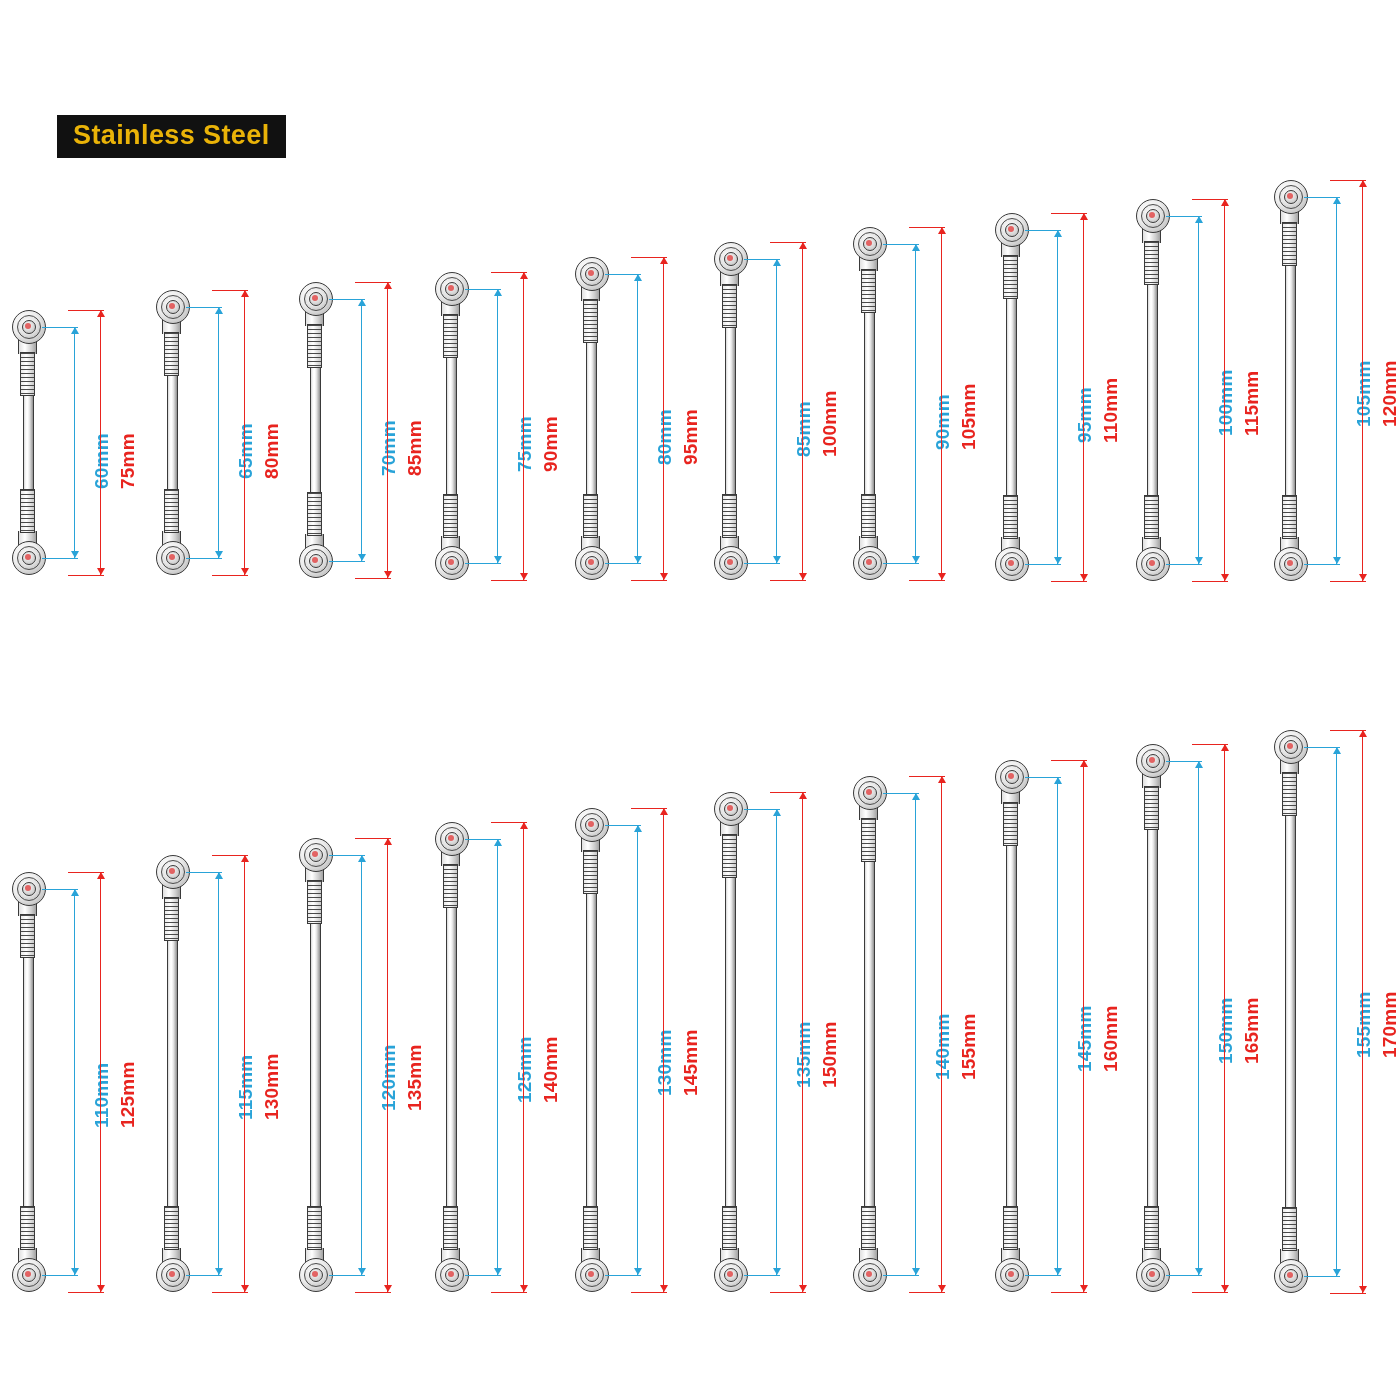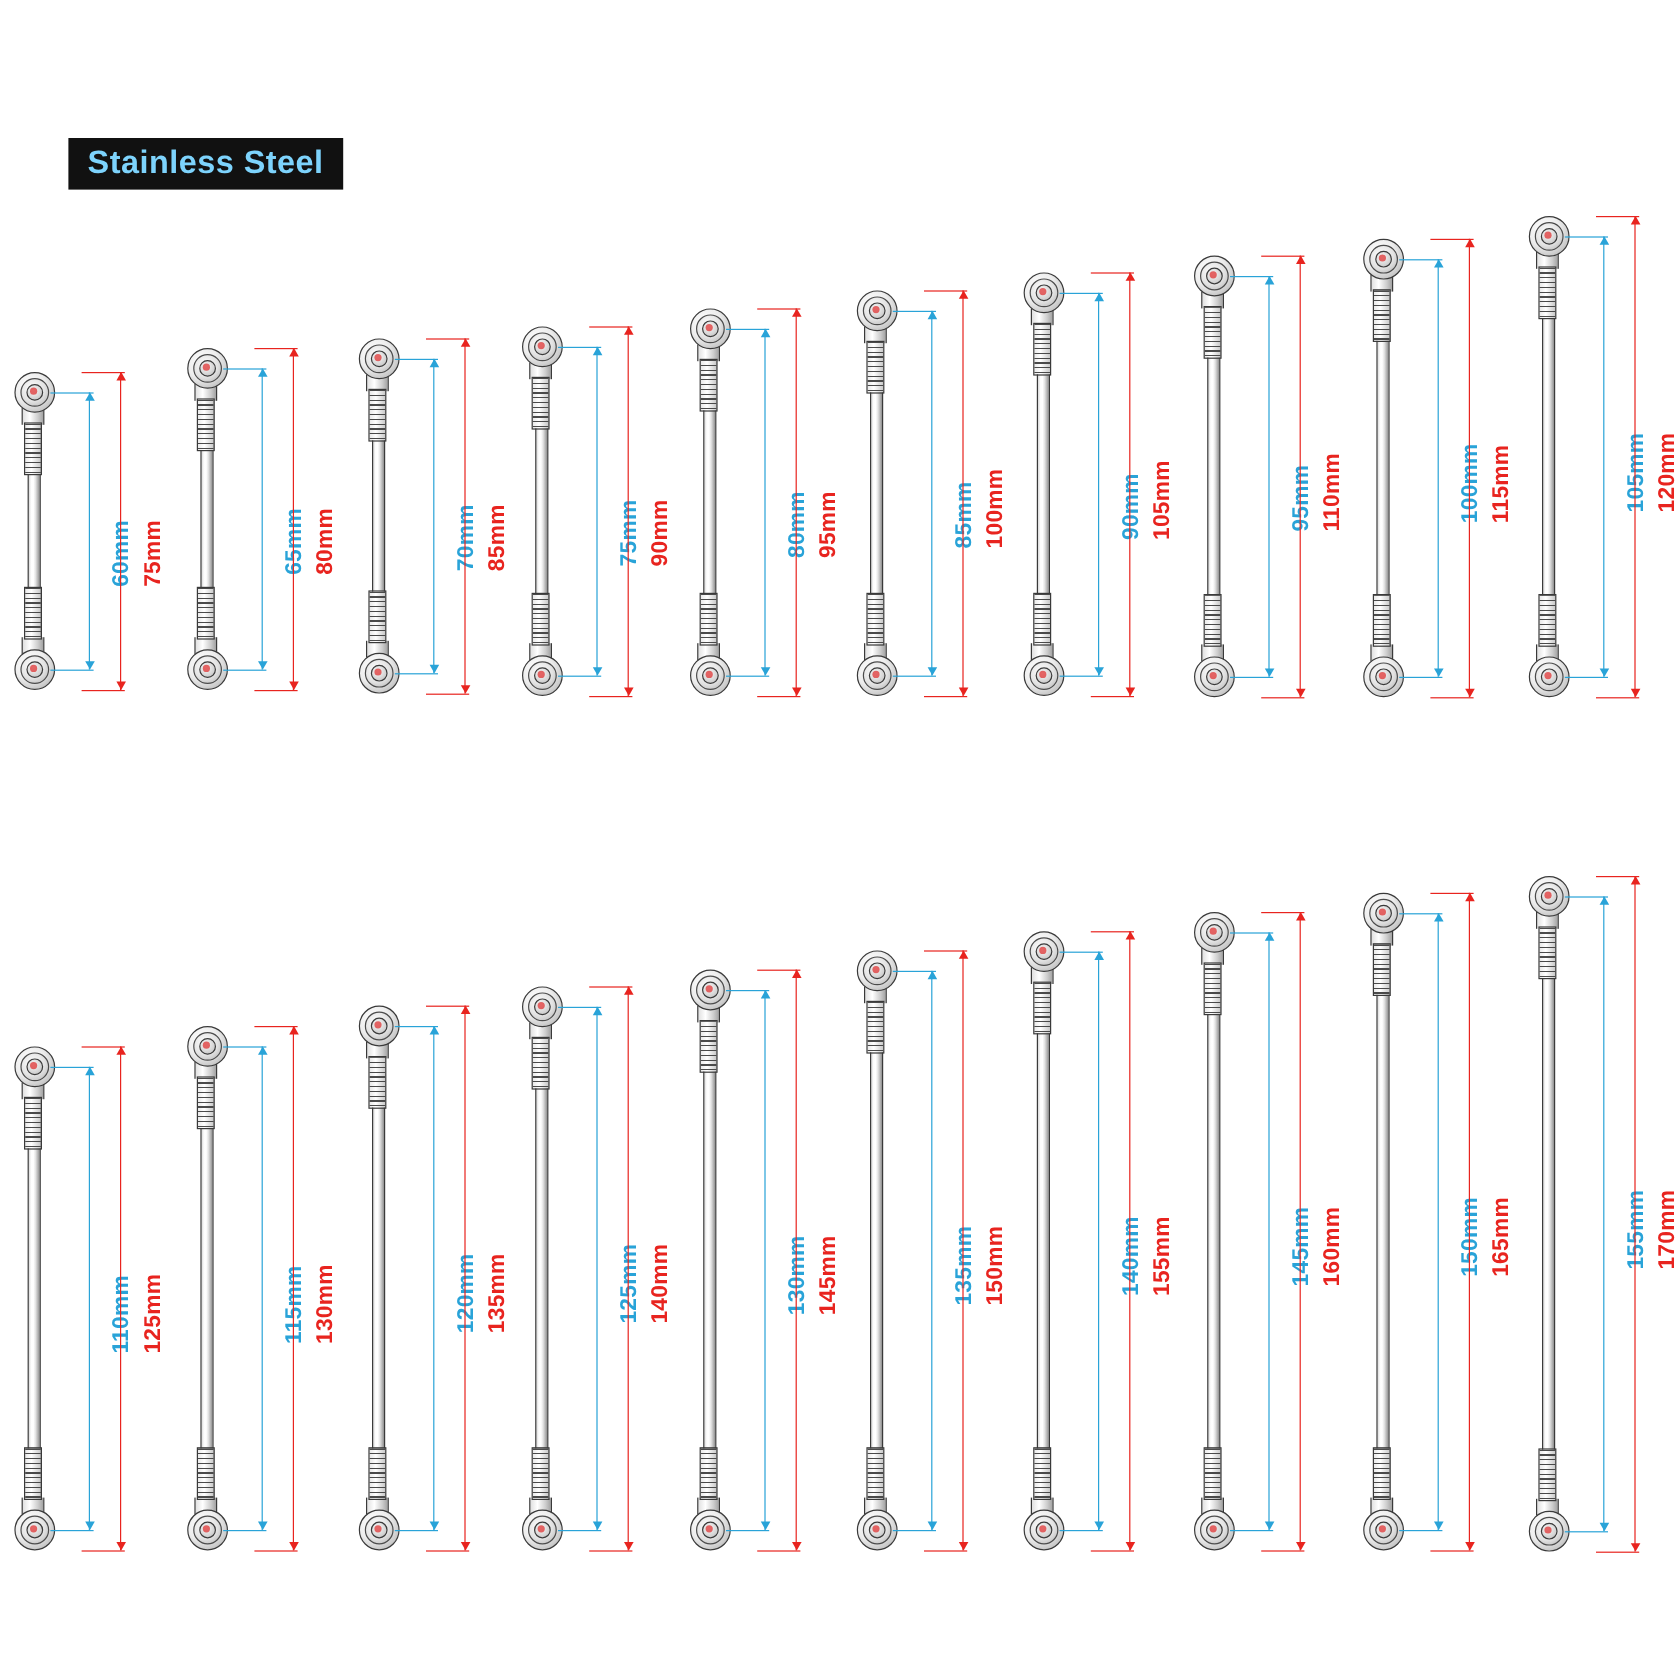--- a/index.html
+++ b/index.html
@@ -14,21 +14,21 @@
     font-family: "Liberation Sans", sans-serif;
     overflow: hidden;
   }
 
   
   #title-badge {
     position: absolute;
     left: 57px;
     top: 115px;
     background: #111111;
-    color: #7dd3fc;
+    color: #eab308;
     font-size: 27px;
     font-weight: 700;
     letter-spacing: 0.4px;
     padding: 7px 16px 9px 16px;
     line-height: 1;
     white-space: nowrap;
   }
 
   
   .row {

